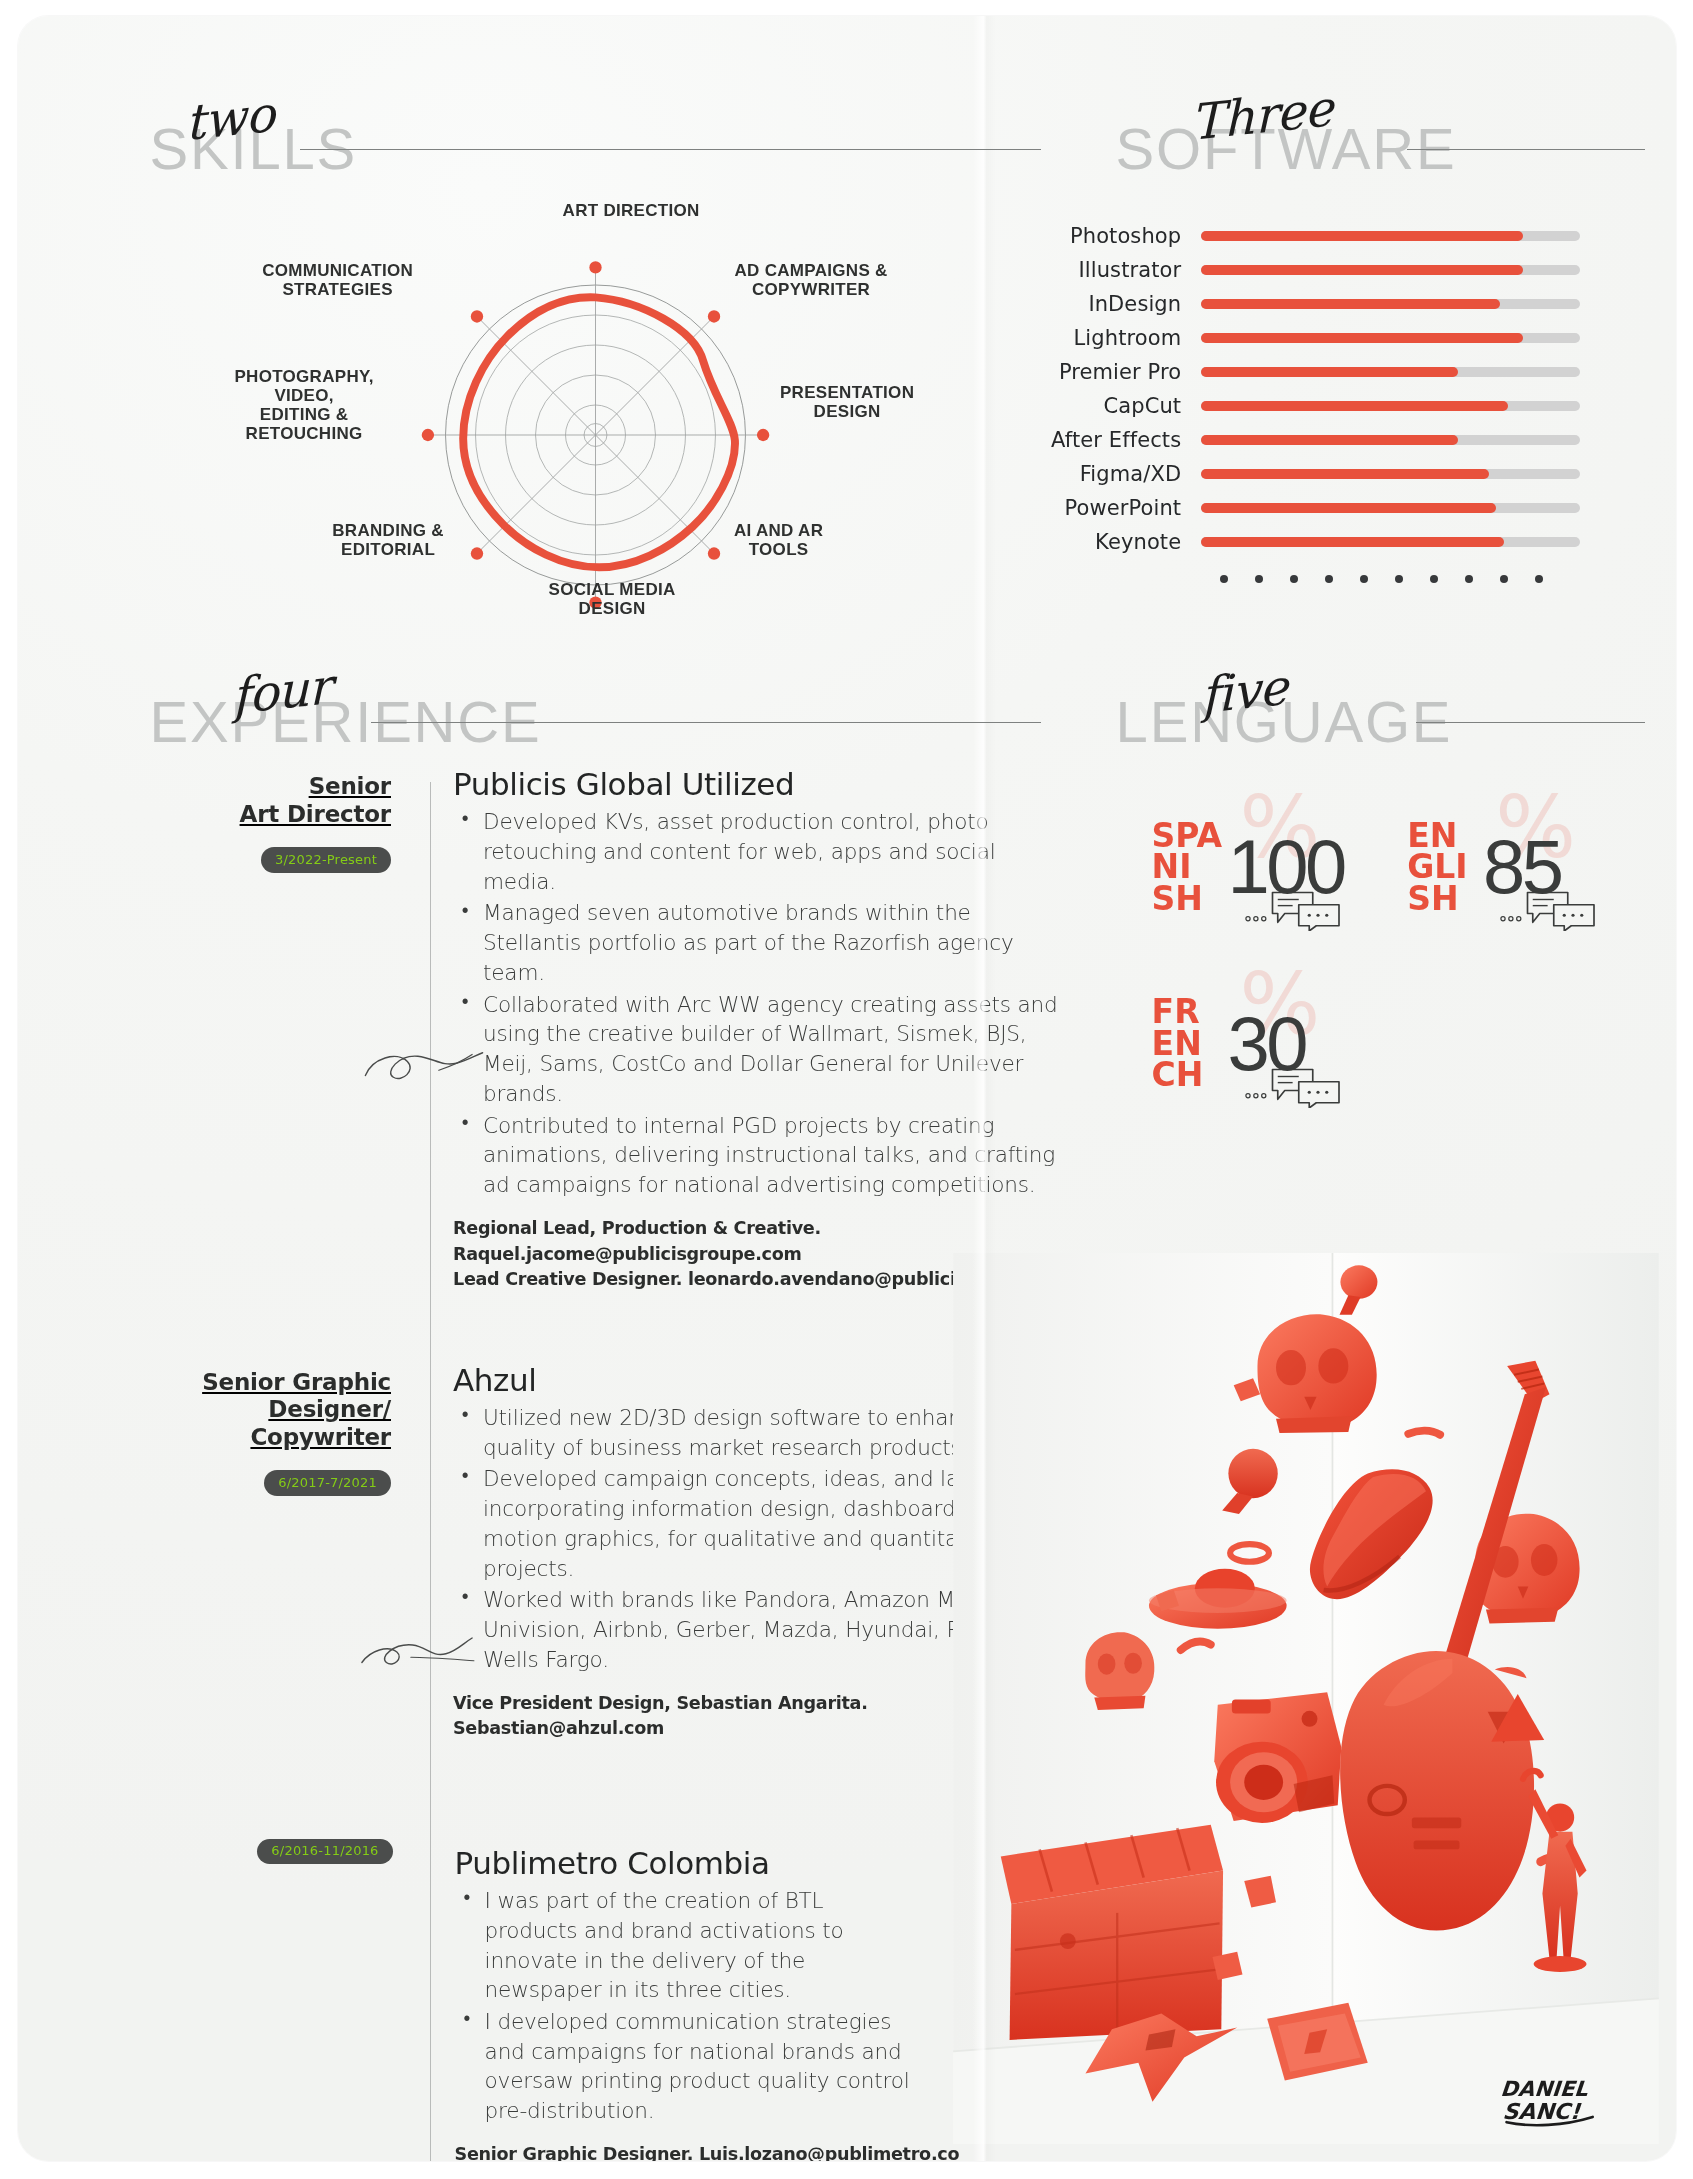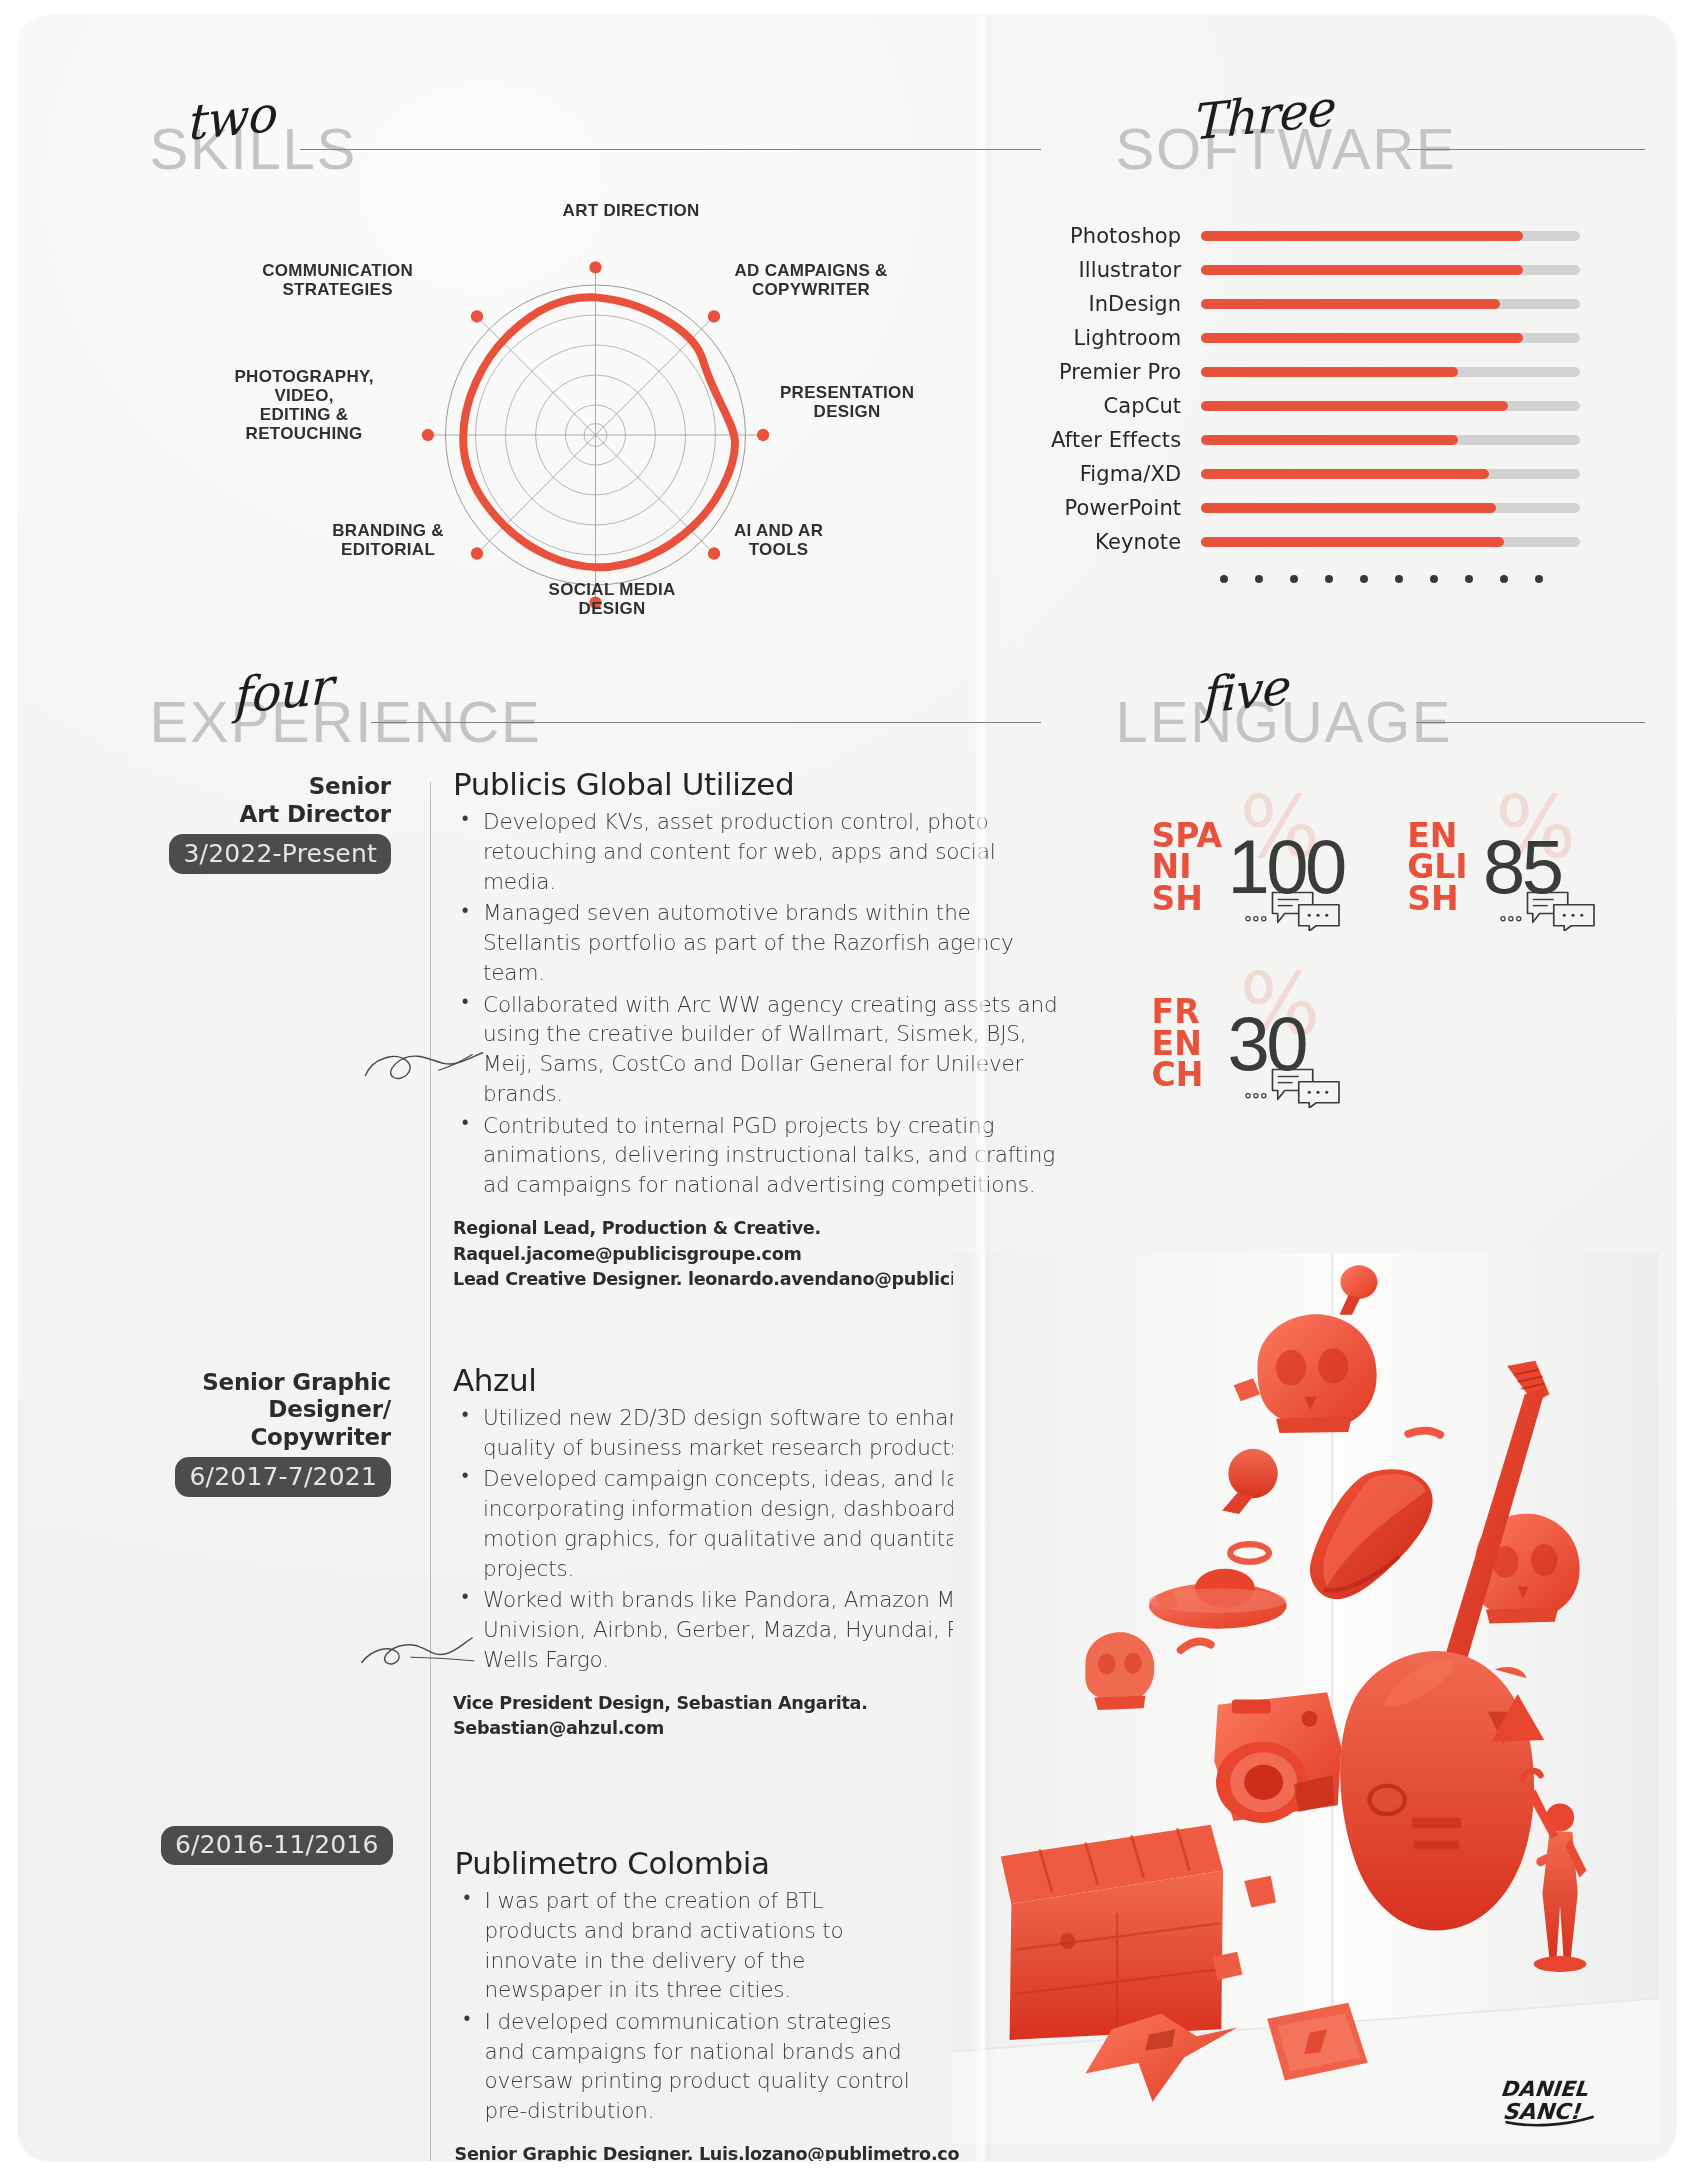--- a/index.html
+++ b/index.html
@@ -68,28 +68,28 @@
     position:relative; flex:1; height:9.7px; border-radius:5.3px; background:#d2d2d2;
   }
   .sw-fill { position:absolute; left:0; top:0; height:9.7px; border-radius:5.3px; background:#e8513c; }
   #sw-dots { display:flex; justify-content:space-between; margin-left:187px; margin-top:16px; width:323px; }
   #sw-dots i { display:block; width:8px; height:8px; border-radius:50%; background:#37393b; }
 
   
   #exp { position:absolute; left:84px; top:750px; width:966px; }
   #exp-rail { position:absolute; left:328px; top:16px; width:0.9px; bottom:-17.6px; background:#b9bbba; }
   .job { position:relative; display:flex; margin-bottom:23px; }
-  .job-left { width:291px; padding-right:0; text-align:right; padding-top:7px; }
+  .job-left { width:291px; padding-right:0; text-align:right; padding-top:7px;text-decoration:underline; }
   .job-role {
     font-size:23px; font-weight:700; color:#2b2d2c; line-height:1.2;
     font-family:"DejaVu Sans", sans-serif; letter-spacing:-0.2px;
   }
   .job-date {
-    display:inline-block; margin-top:6px; background:#4b4d4c; color:#e5e5e5;
-    font-size:25px; padding:4.4px 14px 6.2px 14px; border-radius:14px; letter-spacing:0.2px;
+    display:inline-block; margin-top:19px; background:#4b4d4c; color:#84cc16;
+    font-size:13px; padding:4.4px 14px 6.2px 14px; border-radius:14px; letter-spacing:0.2px;
     font-family:"DejaVu Sans", sans-serif;
   }
   .job-right { margin-left:62px; width:618px; }
   .job-company {
     font-size:31px; font-weight:400; color:#232525; letter-spacing:-0.4px;
     margin-bottom:5.3px; font-family:"DejaVu Sans", sans-serif;
   }
   .job-bullets { list-style:none; }
   .job-bullets li {
     position:relative; padding-left:30px; font-size:21.6px; line-height:1.38;

